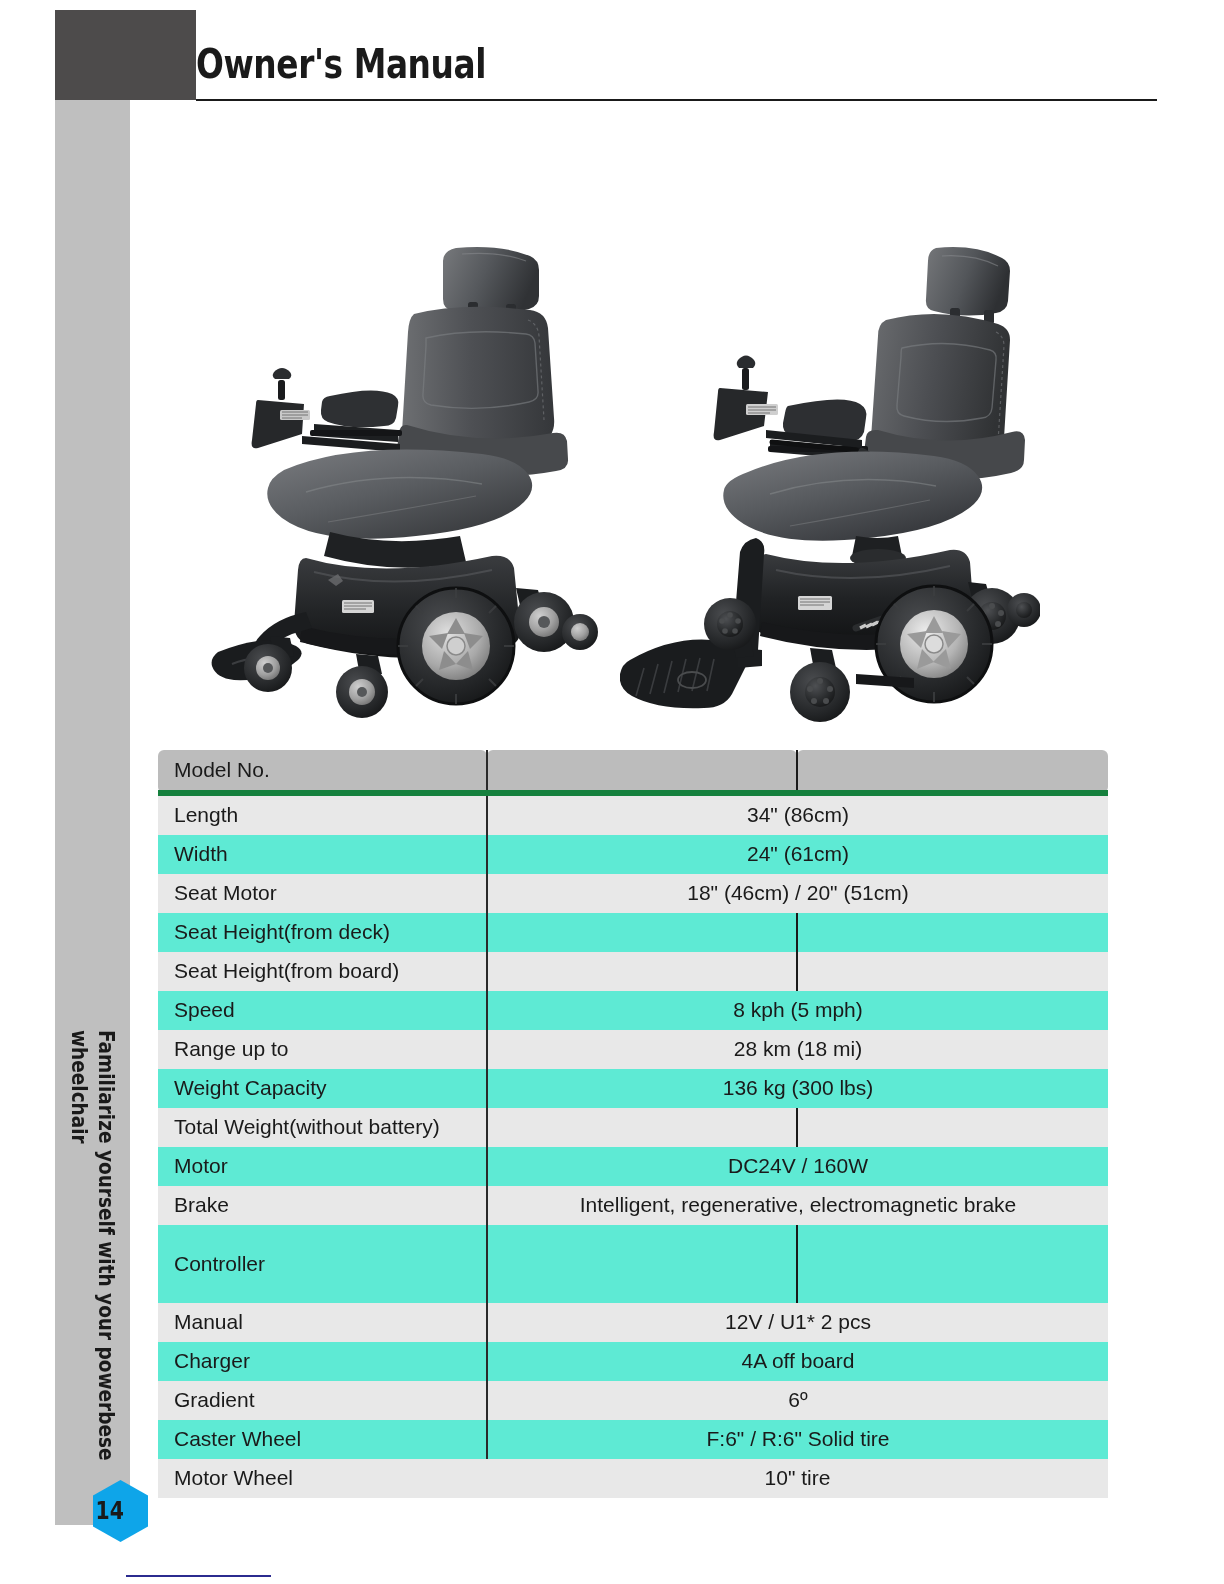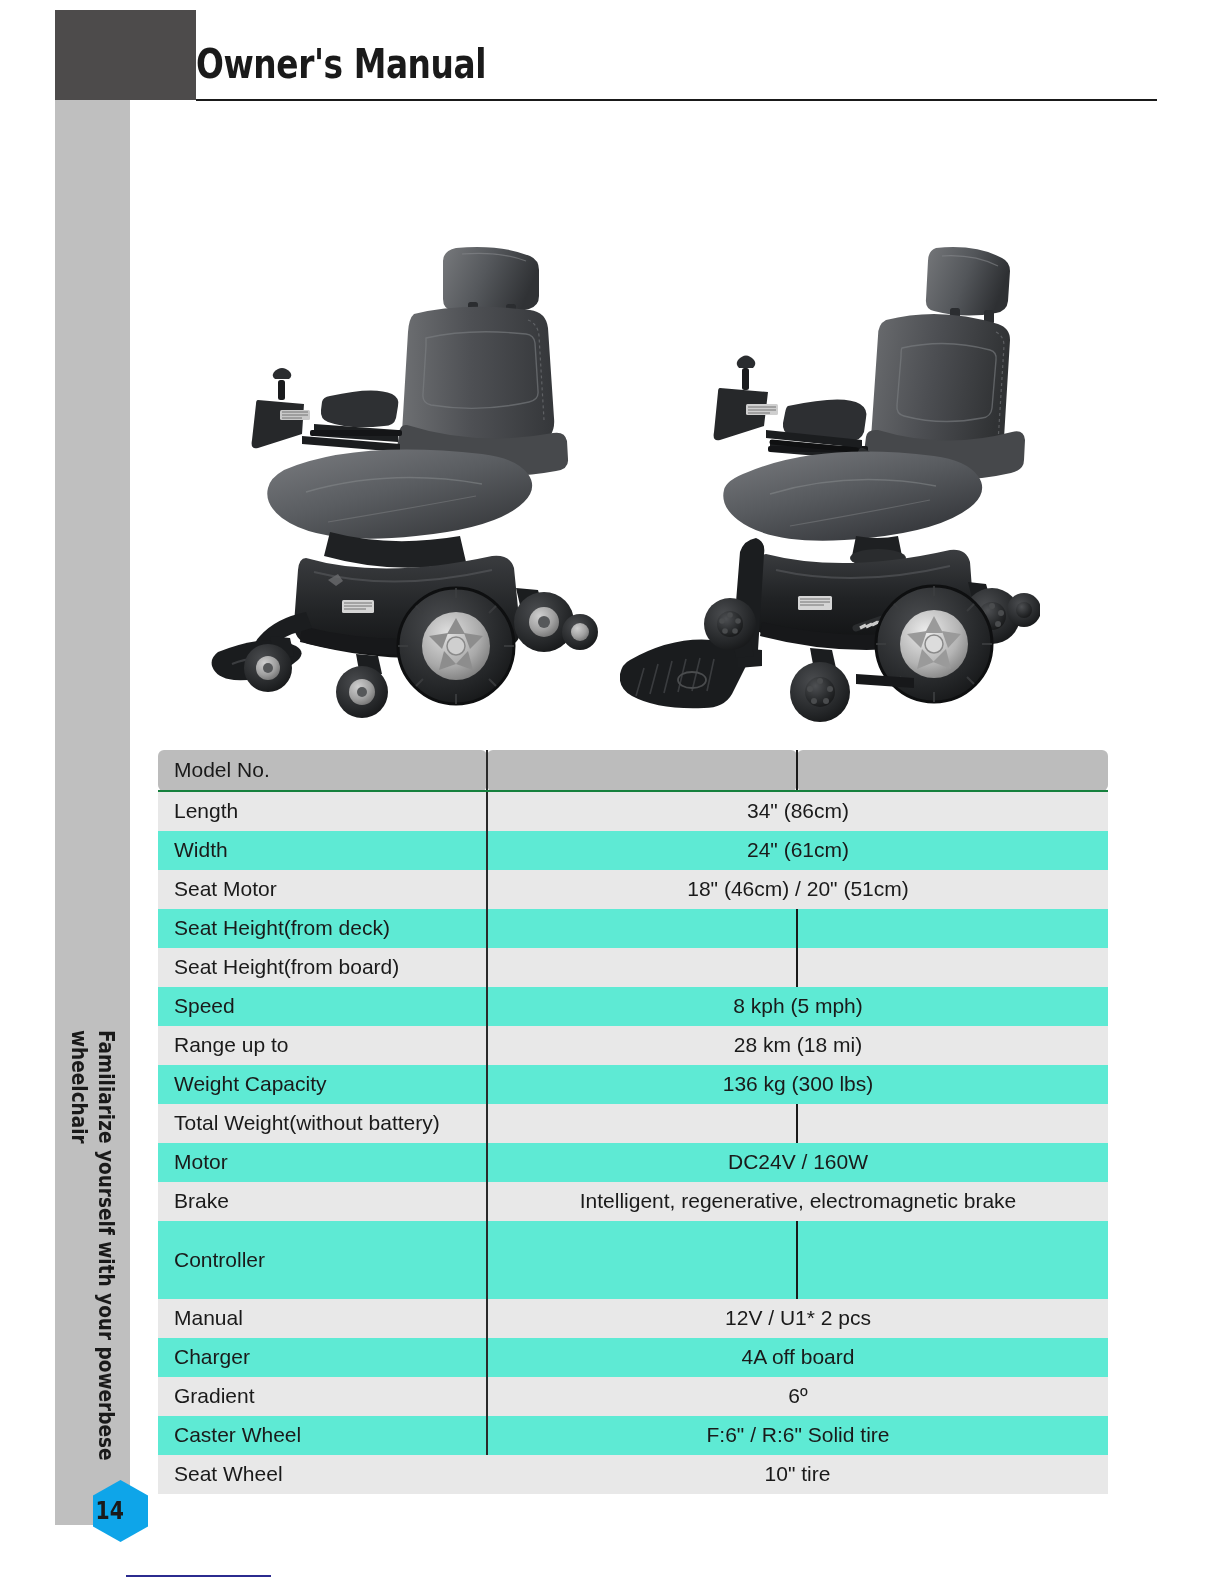--- a/index.html
+++ b/index.html
@@ -178,21 +178,21 @@
     vertical-align: middle;
     height: 39px;
     line-height: 1.15;
   }
   .spec-table tr.shade td { background: #e8e8e8; }
   .spec-table tr.plain td { background: #5eead4; }
 
   .spec-table tr.head td {
     background: #bcbcbc;
     height: 40px;
-    border-bottom: 2px solid #15803d;
+    border-bottom: 6px solid #15803d;
     border-radius: 6px;
   }
 
   .col-label { width: 312px; }
   .col-mid   { width: 292px; }
   .col-right { width: 294px; }
 
   .col-mid, .col-right { padding: 0; }
 
   
@@ -606,19 +606,19 @@
         </tr>
         <tr class="shade ">
           <td class="col-label">Gradient</td>
           <td class="value" colspan="2">6º</td>
         </tr>
         <tr class="plain ">
           <td class="col-label">Caster Wheel</td>
           <td class="value" colspan="2">F:6" / R:6" Solid tire</td>
         </tr>
         <tr class="shade no-left-rule ">
-          <td class="col-label">Seat Wheel</td>
+          <td class="col-label">Motor Wheel</td>
           <td class="value" colspan="2">10" tire</td>
         </tr>
       </tbody>
   </table>
 
 </div>
 
 </body></html>

